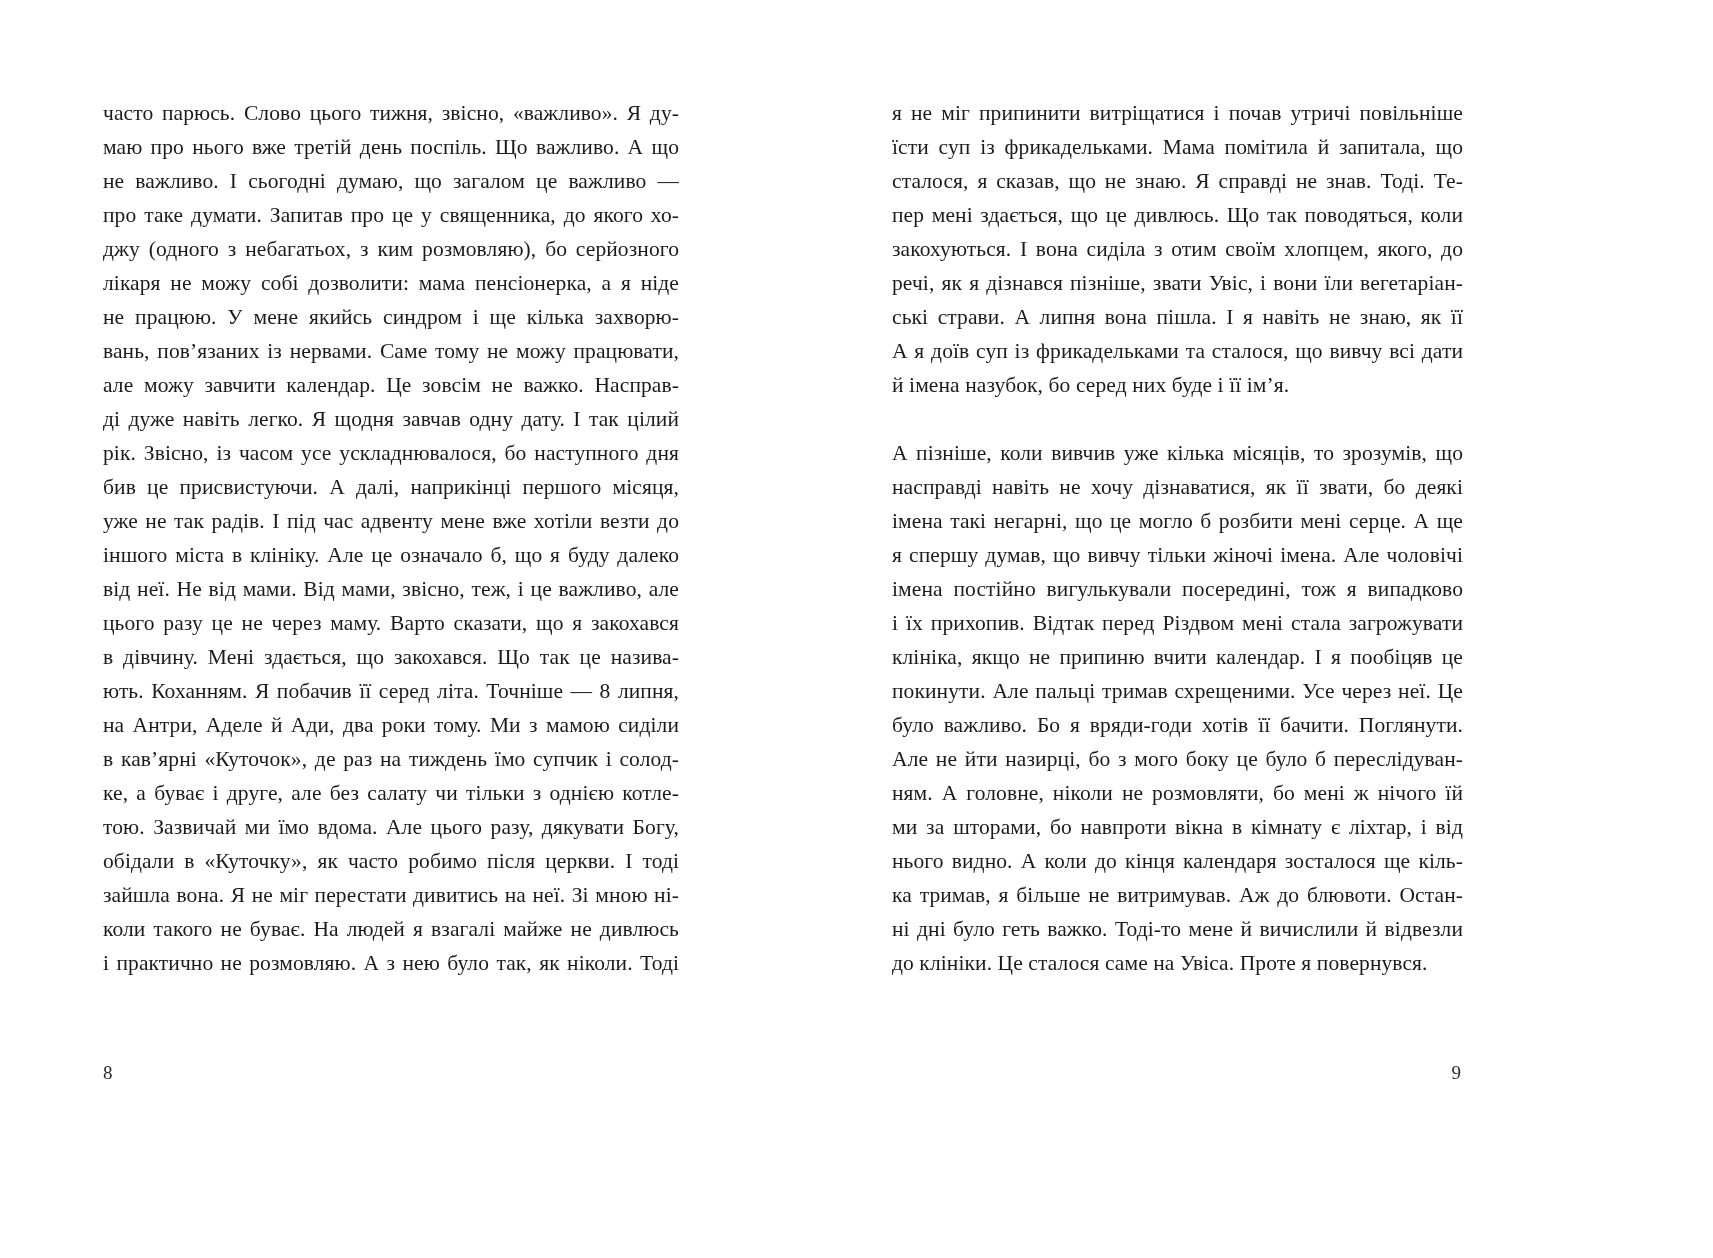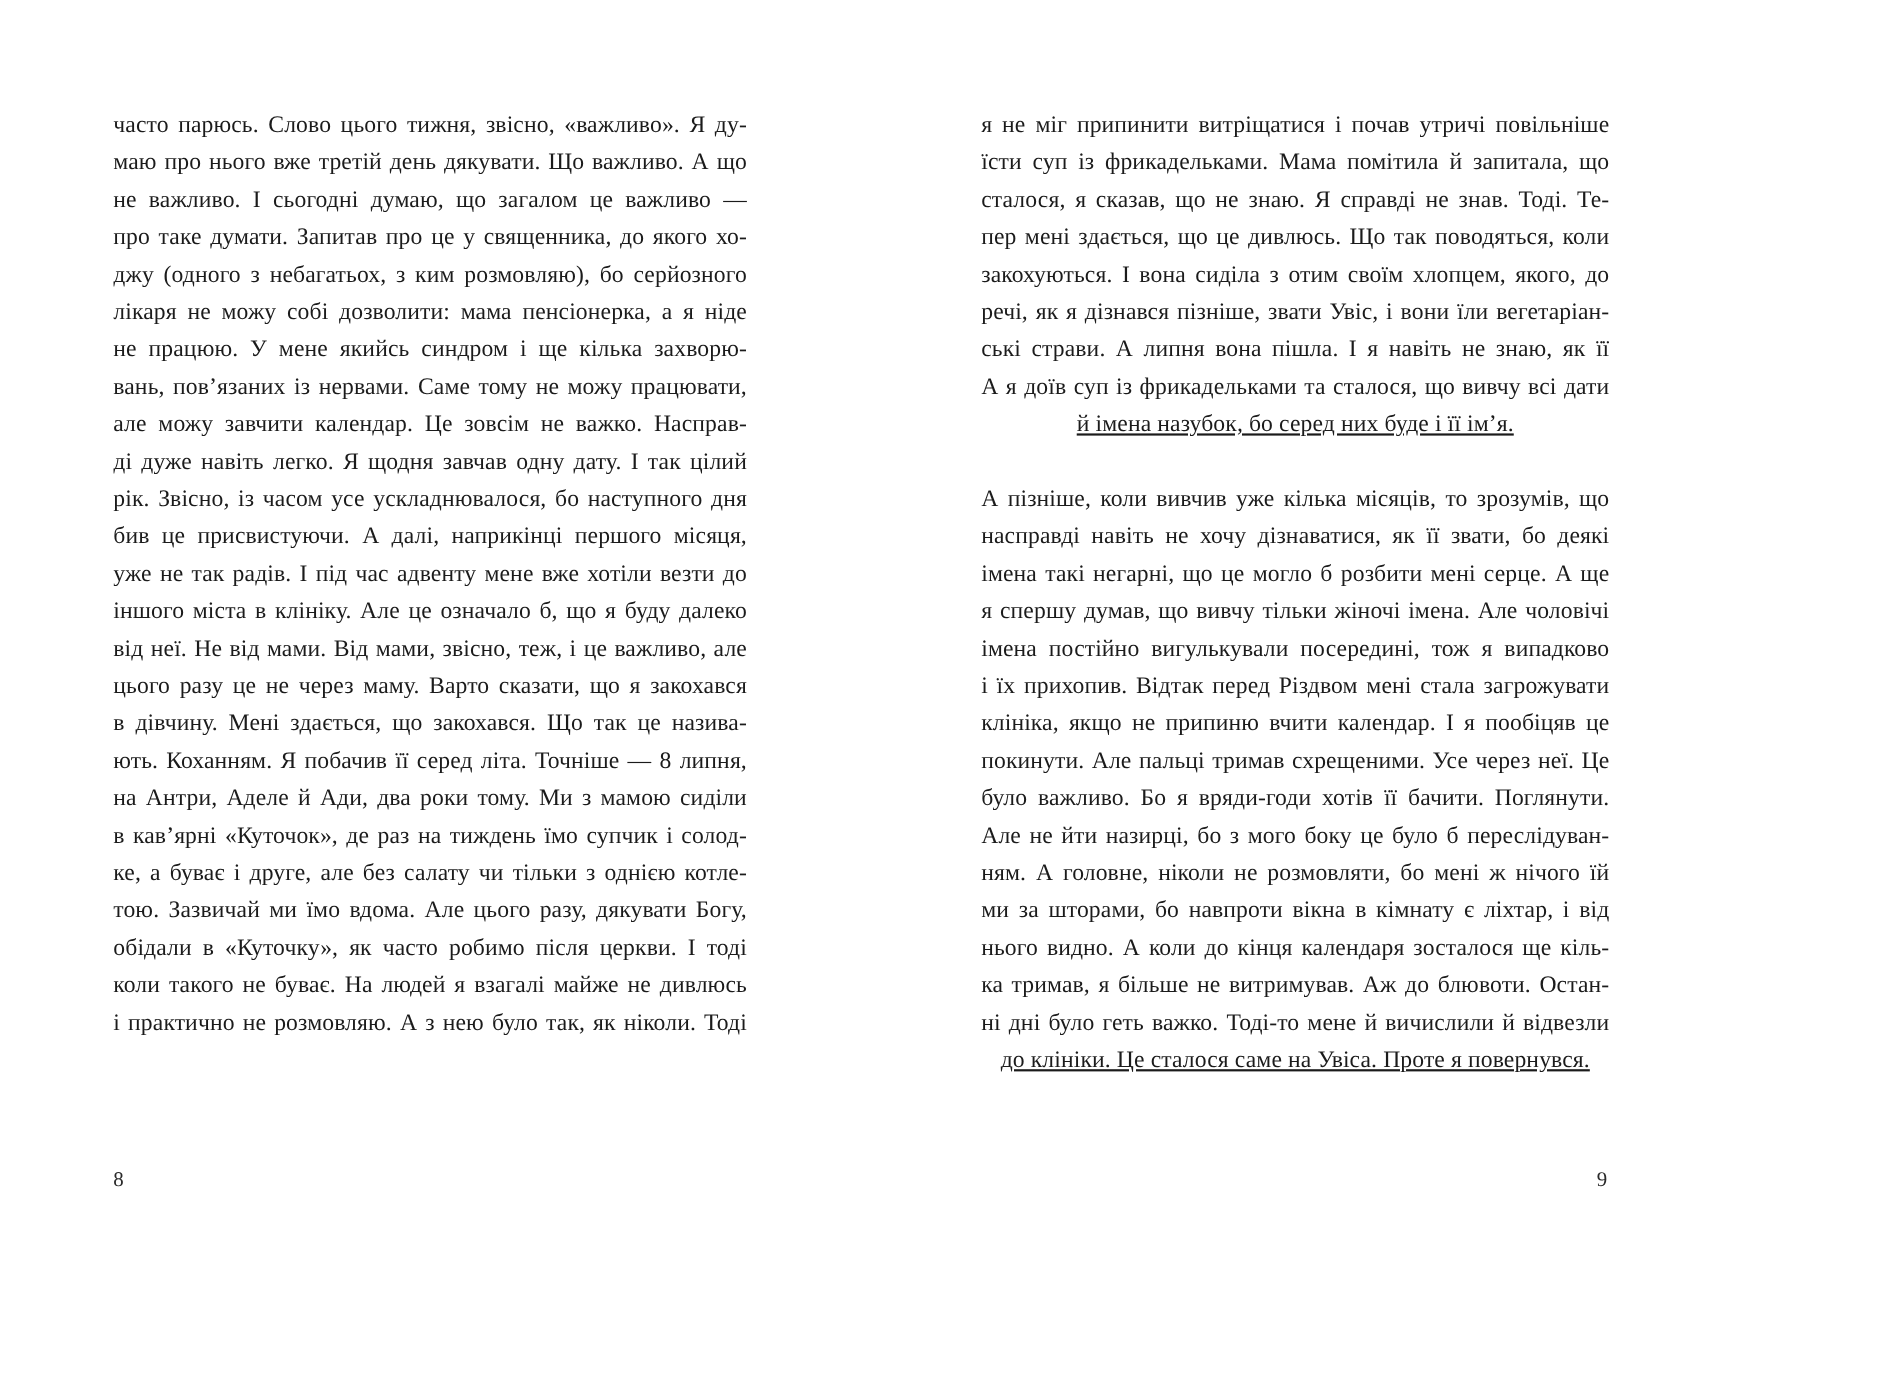--- a/index.html
+++ b/index.html
@@ -47,42 +47,42 @@
     text-align: justify;
     letter-spacing: 0.1px;
   }
   
   .line::after {
     content: "";
     display: inline-block;
     width: 100%;
     height: 0;
   }
-  .line.last { text-align: center; text-decoration: underline; }
+  .line.last { text-align: left; }
   .line.last::after { content: none; }
 
   .page-number {
     position: absolute;
     top: 1062px;
     font-size: 19px;
     color: #2a2a2a;
   }
   .page-number-left  { left: 0; }
   .page-number-right { right: 2px; }
 </style>
 </head>
 <body>
 
 <div class="spread">
 
   <div class="page page-left">
     <div class="text-block">
       <div class="paragraph">
           <div class="line">часто парюсь. Слово цього тижня, звісно, «важливо». Я ду-</div>
-          <div class="line">маю про нього вже третій день дякувати. Що важливо. А що</div>
+          <div class="line">маю про нього вже третій день поспіль. Що важливо. А що</div>
           <div class="line">не важливо. І сьогодні думаю, що загалом це важливо —</div>
           <div class="line">про таке думати. Запитав про це у священника, до якого хо-</div>
           <div class="line">джу (одного з небагатьох, з ким розмовляю), бо серйозного</div>
           <div class="line">лікаря не можу собі дозволити: мама пенсіонерка, а я ніде</div>
           <div class="line">не працюю. У мене якийсь синдром і ще кілька захворю-</div>
           <div class="line">вань, пов’язаних із нервами. Саме тому не можу працювати,</div>
           <div class="line">але можу завчити календар. Це зовсім не важко. Насправ-</div>
           <div class="line">ді дуже навіть легко. Я щодня завчав одну дату. І так цілий</div>
           <div class="line">рік. Звісно, із часом усе ускладнювалося, бо наступного дня</div>
           <div class="line">бив це присвистуючи. А далі, наприкінці першого місяця,</div>
@@ -90,20 +90,21 @@
           <div class="line">іншого міста в клініку. Але це означало б, що я буду далеко</div>
           <div class="line">від неї. Не від мами. Від мами, звісно, теж, і це важливо, але</div>
           <div class="line">цього разу це не через маму. Варто сказати, що я закохався</div>
           <div class="line">в дівчину. Мені здається, що закохався. Що так це назива-</div>
           <div class="line">ють. Коханням. Я побачив її серед літа. Точніше — 8 липня,</div>
           <div class="line">на Антри, Аделе й Ади, два роки тому. Ми з мамою сиділи</div>
           <div class="line">в кав’ярні «Куточок», де раз на тиждень їмо супчик і солод-</div>
           <div class="line">ке, а буває і друге, але без салату чи тільки з однією котле-</div>
           <div class="line">тою. Зазвичай ми їмо вдома. Але цього разу, дякувати Богу,</div>
           <div class="line">обідали в «Куточку», як часто робимо після церкви. І тоді</div>
+          <div class="line">зайшла вона. Я не міг перестати дивитись на неї. Зі мною ні-</div>
           <div class="line">коли такого не буває. На людей я взагалі майже не дивлюсь</div>
           <div class="line">і практично не розмовляю. А з нею було так, як ніколи. Тоді</div>
         </div>
     </div>
     <div class="page-number page-number-left">8</div>
   </div>
 
   <div class="page page-right">
     <div class="text-block">
       <div class="paragraph">

